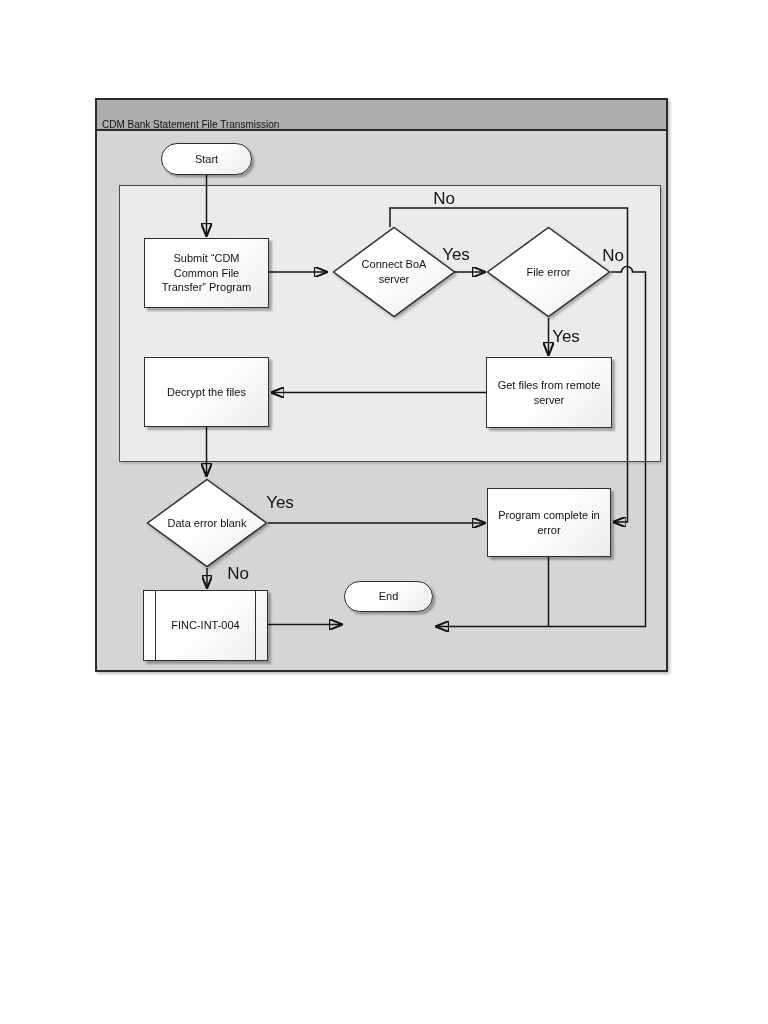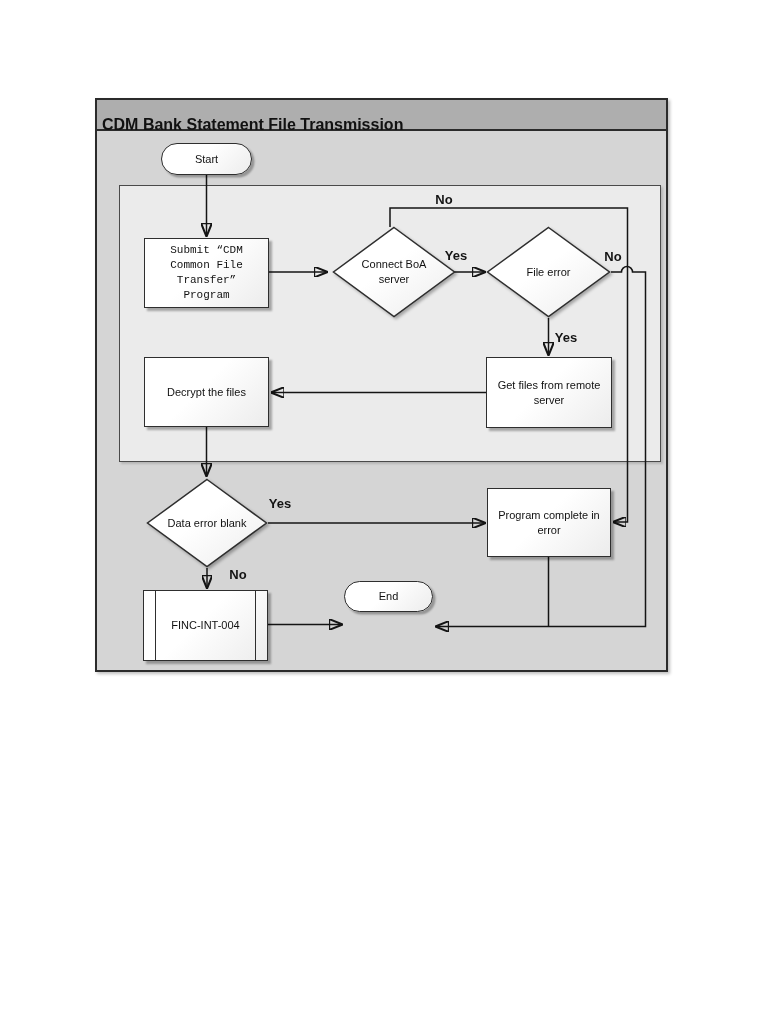--- a/index.html
+++ b/index.html
@@ -12,56 +12,56 @@
   .outer-panel {
     position:absolute; left:95px; top:98px; width:573px; height:574px;
     background:#d5d5d5; border:2px solid #2b2b2b;
     box-shadow:2px 2px 3px rgba(0,0,0,0.25);
   }
   .titlebar {
     position:absolute; left:0; top:0; right:0; height:31px;
     background:#aeaeae; border-bottom:2px solid #2b2b2b;
     display:flex; align-items:center; padding-left:5px;
   }
-  .titlebar span { font-size:16px; font-weight:bold; color:#111;margin-top:20px; }
+  .titlebar span { font-size:10px; font-weight:normal; color:#111;margin-top:20px; }
   .inner-panel {
     position:absolute; left:119px; top:185px; width:542px; height:277px;
     background:#ebebeb; border:1px solid #4a4a4a;
     box-shadow:1.5px 1.5px 2px rgba(0,0,0,0.15);
   }
   
   .edges { position:absolute; left:0; top:0; width:768px; height:1024px; }
   .edges path { stroke:#141414; stroke-width:1.5; fill:none; }
   
   .node {
     position:absolute; display:flex; align-items:center; justify-content:center;
     text-align:center; font-size:11px; line-height:1.35; color:#111;
     background:linear-gradient(135deg,#ffffff 45%,#ececec 100%);
     border:1.5px solid #2e2e2e;
     box-shadow:2.5px 2.5px 2px rgba(0,0,0,0.3);
   }
   .terminator { border-radius:16px; }
-  .node-submit { padding:13px 16px;font-family:Liberation Mono, monospace; }
+  .node-submit { padding:13px 16px; }
   .node-getfiles { padding:0 3px; }
   .node-program { padding:0 9px; }
   .finc-bar { position:absolute; top:0; bottom:0; width:0; border-left:1.5px solid #2e2e2e; }
   .finc-bar.left  { left:11px; }
   .finc-bar.right { right:11px; }
   .diamond-wrap {
     position:absolute; display:flex; align-items:center; justify-content:center;
     text-align:center; font-size:11px; line-height:1.35; color:#111;
     filter:drop-shadow(2px 2px 1.5px rgba(0,0,0,0.3));
   }
   .diamond-wrap svg { position:absolute; left:0; top:0; width:100%; height:100%; }
   .diamond-wrap polygon { fill:url(#shapeGrad); stroke:#2e2e2e; stroke-width:1.5; }
   .diamond-label { position:relative; padding:0 16px; }
   
   .edge-label {
     position:absolute; transform:translate(-50%,-50%);
-    font-size:13px; color:#141414; white-space:nowrap;font-weight:bold;
+    font-size:17px; color:#141414; white-space:nowrap;
   }
 </style>
 </head>
 <body>
 
 <div class="page">
 
   <div class="outer-panel">
     <div class="titlebar">
       <span>CDM Bank Statement File Transmission</span>

